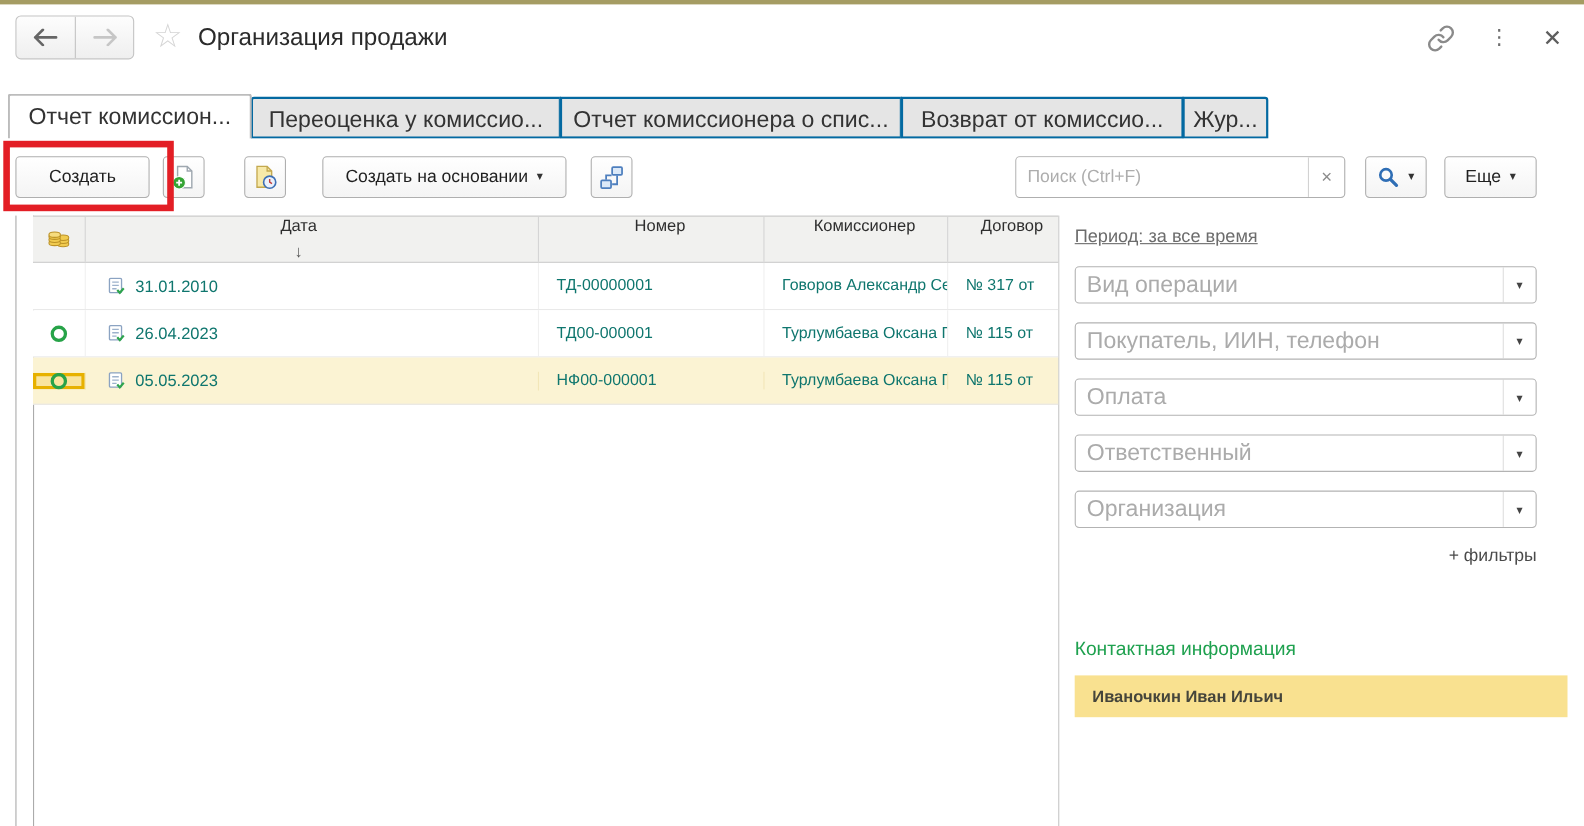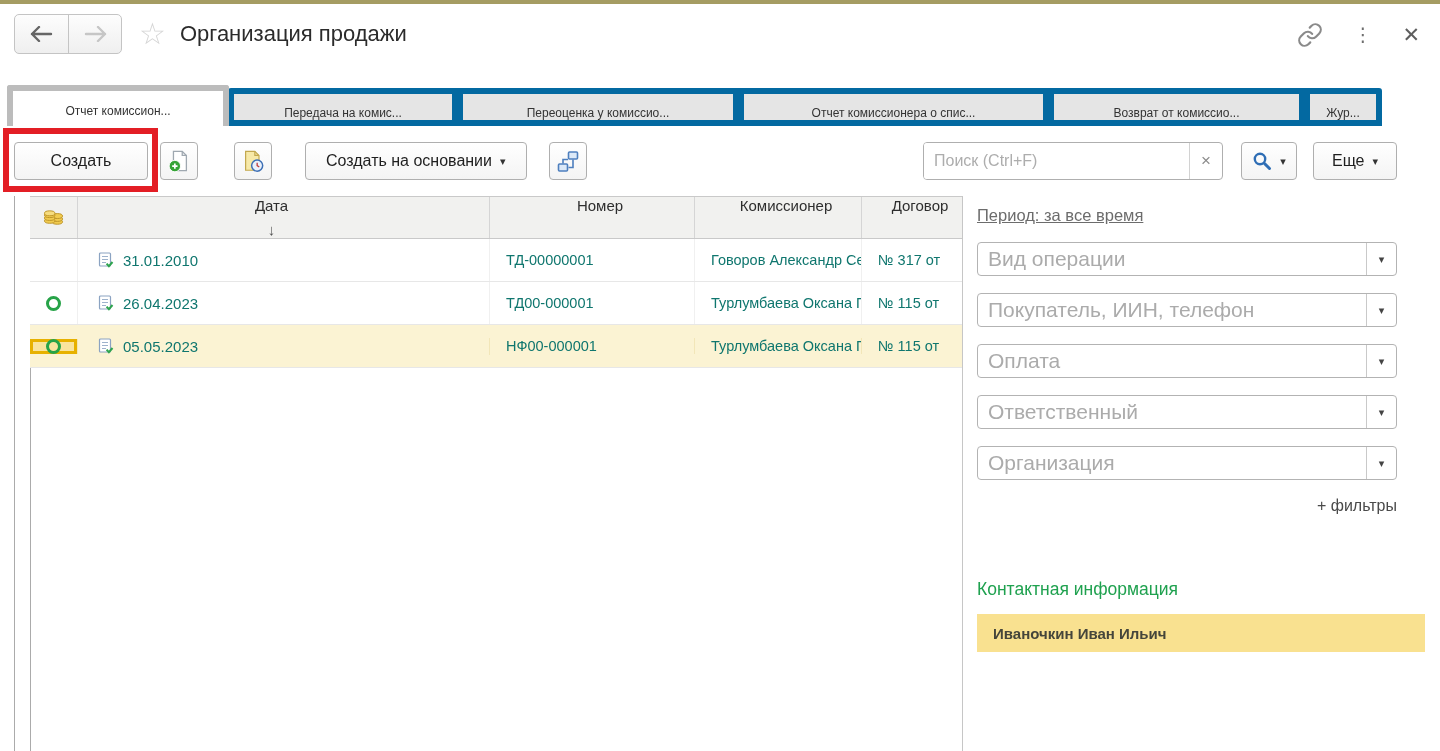--- a/index.html
+++ b/index.html
@@ -16,33 +16,33 @@
   .navbtn + .navbtn{border-left:1px solid #C4C4C4;}
   .star{position:absolute;left:139px;top:14px;font-size:30px;line-height:32px;color:#D5D5D5;cursor:pointer;}
   .wtitle{position:absolute;left:180px;top:17px;font-size:22px;color:#2B2B2B;}
   .headicons{position:absolute;right:20px;top:18px;display:flex;align-items:center;gap:30px;}
   .hicon{color:#777;cursor:pointer;display:flex;align-items:center;justify-content:center;}
   .kebab{font-size:19px;letter-spacing:0;color:#6E6E6E;line-height:24px;}
   .closex{font-size:21px;color:#5E5E5E;}
 
   
   .tabs{display:flex;align-items:flex-end;padding-left:8px;height:41px;}
-  .tab{height:38px;line-height:38px;text-align:center;font-size:12px;color:#333;
-       background:#E5E5E5;border:6px solid #0369a1;margin-left:-1px;cursor:pointer;
+  .tab{height:38px;line-height:38px;text-align:center;font-size:21px;color:#333;
+       background:#E5E5E5;border:2px solid #0369a1;margin-left:-1px;cursor:pointer;
        white-space:nowrap;overflow:hidden;}
   .tab.active{background:#fff;border-color:#BCBCBC;border-bottom:none;height:41px;line-height:40px;border-radius:3px 3px 0 0;z-index:2;}
   .tab:nth-child(2){border-radius:3px 0 0 0;}
   .tab:last-child{border-radius:0 3px 0 0;}
 
   
   .toolbar{position:relative;height:70px;display:flex;align-items:center;background:#fff;}
   .tb-left{display:flex;align-items:center;margin-left:14px;}
   .btn{height:38px;background:linear-gradient(#FFFFFF,#F4F4F4);border:1px solid #AFAFAF;border-radius:4px;
        font-size:16px;color:#1F1F1F;display:flex;align-items:center;justify-content:center;cursor:pointer;}
-  .btn-create{width:134px;}
+  .btn-create{width:122px;}
   .iconbtn{width:38px;}
   .caret{font-size:11px;color:#333;margin-left:8px;line-height:10px;}
   .tb-right{margin-left:auto;margin-right:43px;display:flex;align-items:center;}
   .search{width:300px;height:38px;border:1px solid #AFAFAF;border-radius:4px;display:flex;align-items:stretch;background:#fff;overflow:hidden;}
   .search input{flex:1;border:none;outline:none;font-size:16px;color:#333;padding:0 10px;}
   .search input::placeholder{color:#ADADAD;}
   .search .clear{width:33px;display:flex;align-items:center;justify-content:center;border-left:1px solid #D2D2D2;color:#8C8C8C;font-size:17px;cursor:pointer;}
   .annotation{position:absolute;left:3px;top:2px;width:155px;height:64px;border:6px solid var(--c-annotation,#E31E25);pointer-events:none;z-index:5;}
 
   
@@ -116,21 +116,20 @@
           <span>⋮</span>
         </div>
       <div class="hicon closex">
           <span>✕</span>
         </div>
     </div>
   </div>
 
   <div class="tabs">
     <div class="tab active" style="width:222px">Отчет комиссион...</div>
-    <div class="tab" style="width:230px">Передача на комис...</div>
     <div class="tab" style="width:282px">Переоценка у комиссио...</div>
     <div class="tab" style="width:311px">Отчет комиссионера о спис...</div>
     <div class="tab" style="width:257px">Возврат от комиссио...</div>
     <div class="tab" style="width:78px">Жур...</div>
   </div>
 
   <div class="toolbar">
     <div class="annotation"></div>
     <div class="tb-left">
       <button class="btn btn-create">Создать</button>

